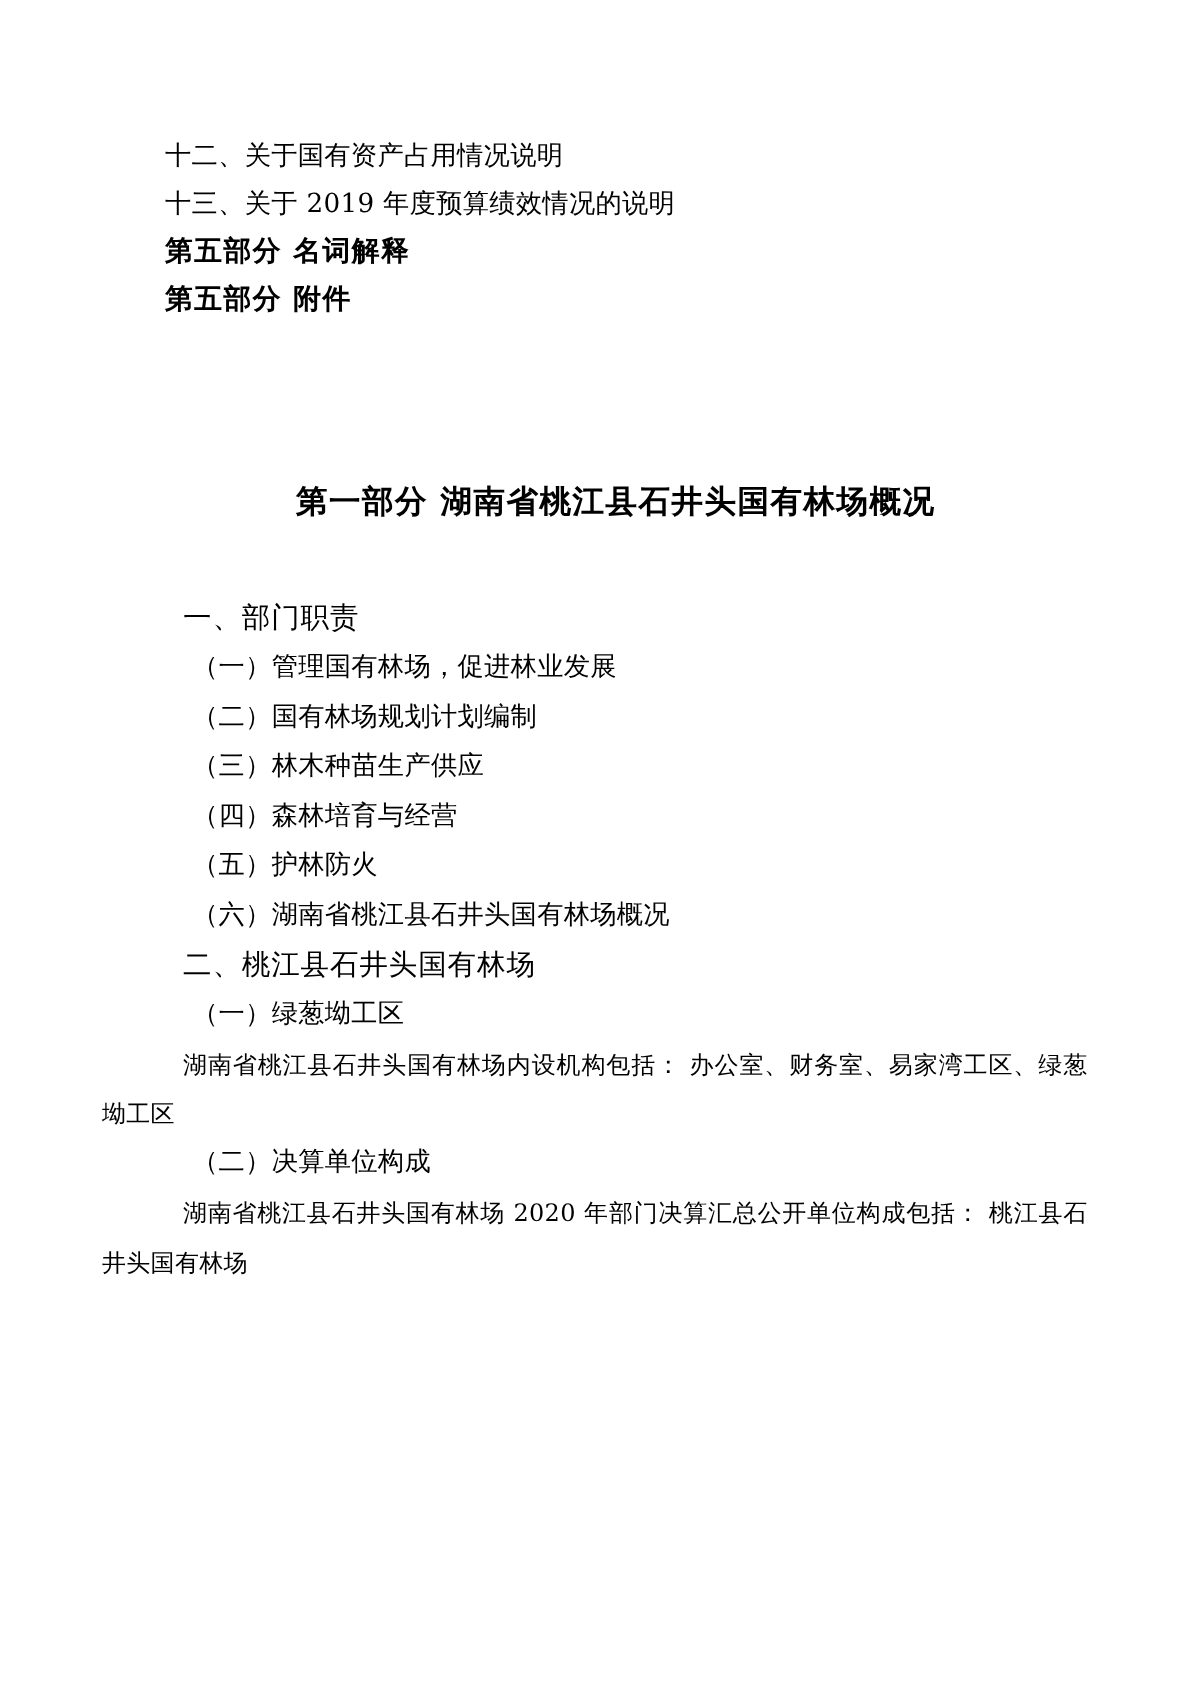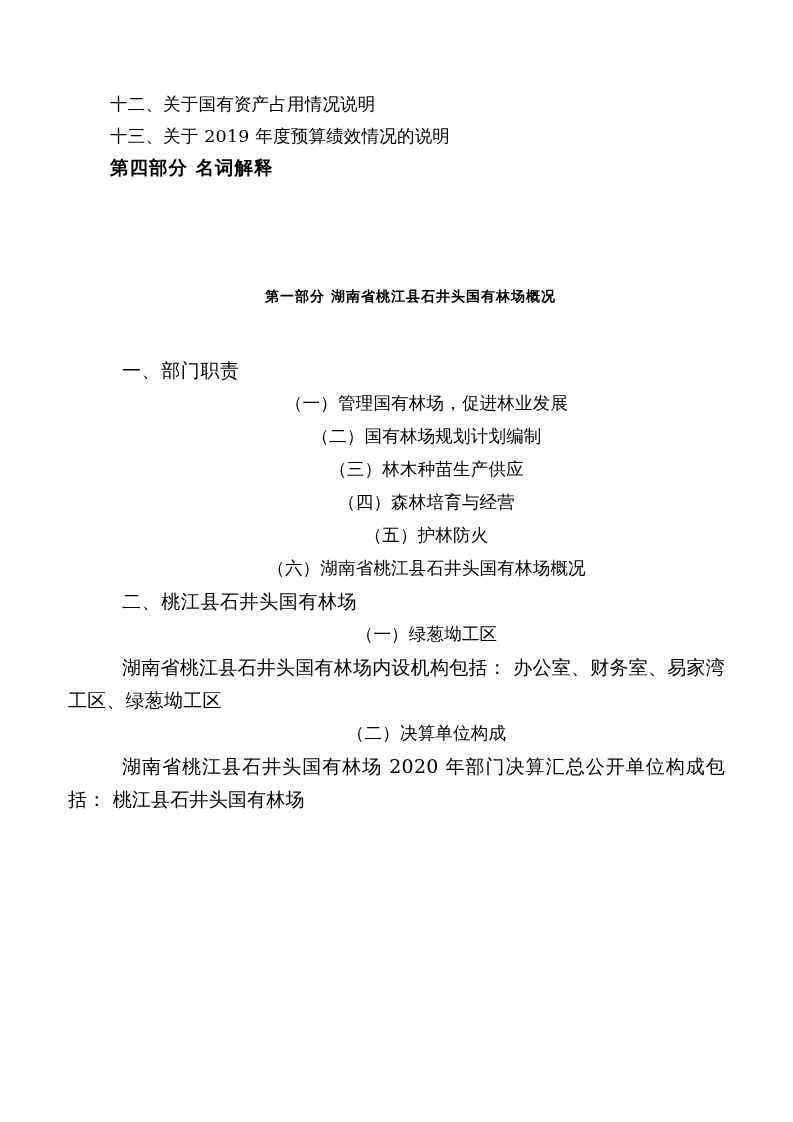--- a/index.html
+++ b/index.html
@@ -34,65 +34,65 @@
     font-weight: bold;
     font-size: 18.5px;
     letter-spacing: 1px;
   }
   .gap-large {
     height: 104px;
   }
   .part-title {
     text-align: center;
     font-weight: bold;
-    font-size: 14px;
+    font-size: 21px;
     letter-spacing: 1px;
     margin-left: -14px;
   }
   .gap-after-title {
     height: 48px;
   }
   .section-head {
     font-weight: normal;
     font-size: 19px;
     line-height: 33px;
     letter-spacing: 0.6px;
   }
   .item-line {
     font-size: 17.5px;
     line-height: 33px;
     letter-spacing: 0.2px;
     text-indent: 0;
-    text-align: center;
   }
   .indent1 {
     padding-left: 18px;
   }
   .indent-head {
     padding-left: 12px;
   }
   .body-para {
-    font-size: 19px;
+    font-size: 16px;
     line-height: 33px;
     letter-spacing: 0.2px;
     text-indent: 54px;
     margin-left: -42px;
     margin-right: 0;
     text-align: justify;
   }
 </style>
 </head>
 <body>
 
 <div class="page">
 
   <div>
     <div class="toc-line">十二、关于国有资产占用情况说明</div>
     <div class="toc-line">十三、关于 2019 年度预算绩效情况的说明</div>
-    <div class="toc-line bold">第四部分  名词解释</div>
+    <div class="toc-line bold">第五部分  名词解释</div>
+    <div class="toc-line bold">第五部分  附件</div>
   </div>
 
   <div class="gap-large"></div>
 
   <div class="part-title">第一部分  湖南省桃江县石井头国有林场概况</div>
 
   <div class="gap-after-title"></div>
 
   <div>
     <div class="section-head indent-head">一、部门职责</div>

